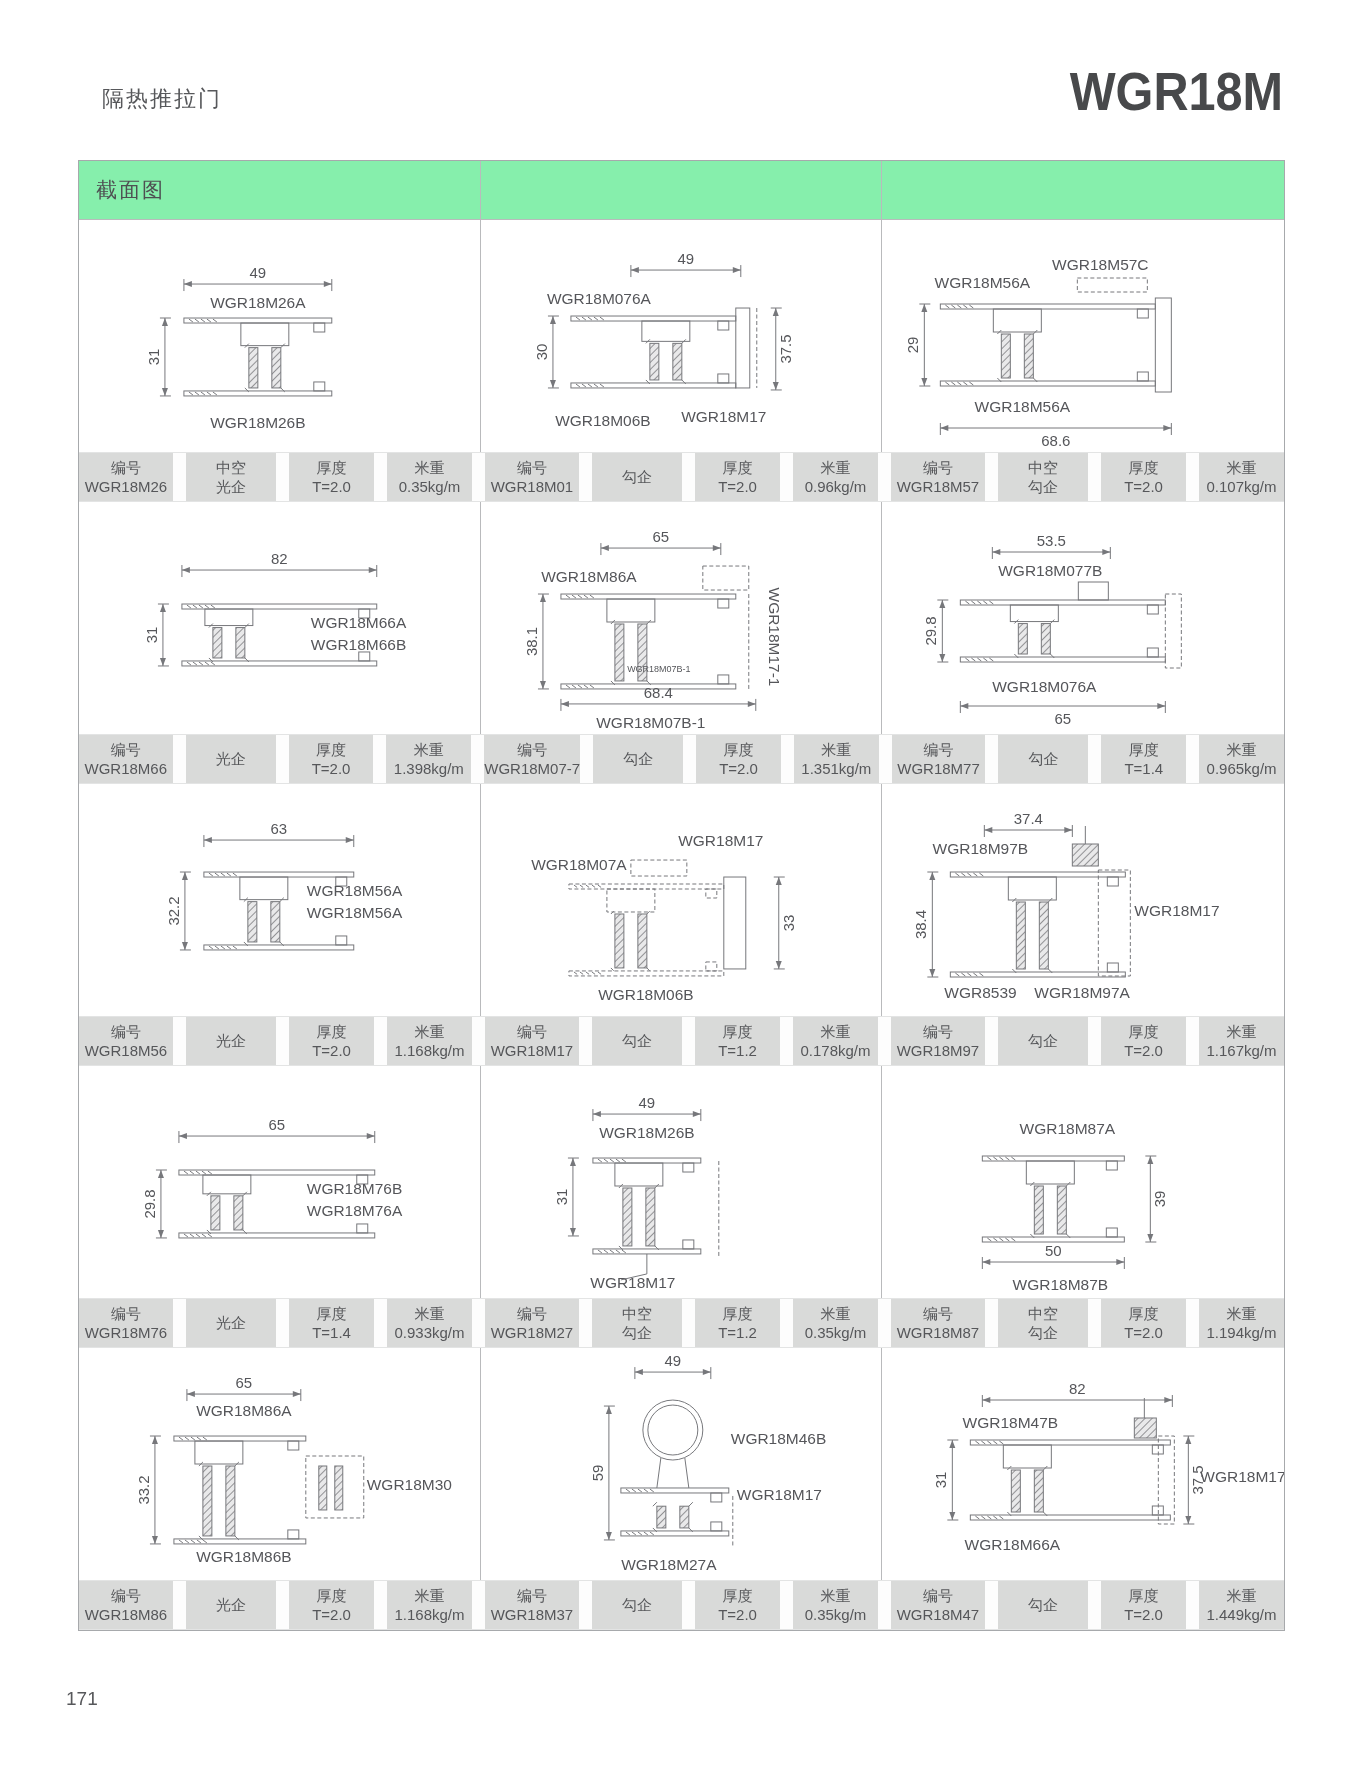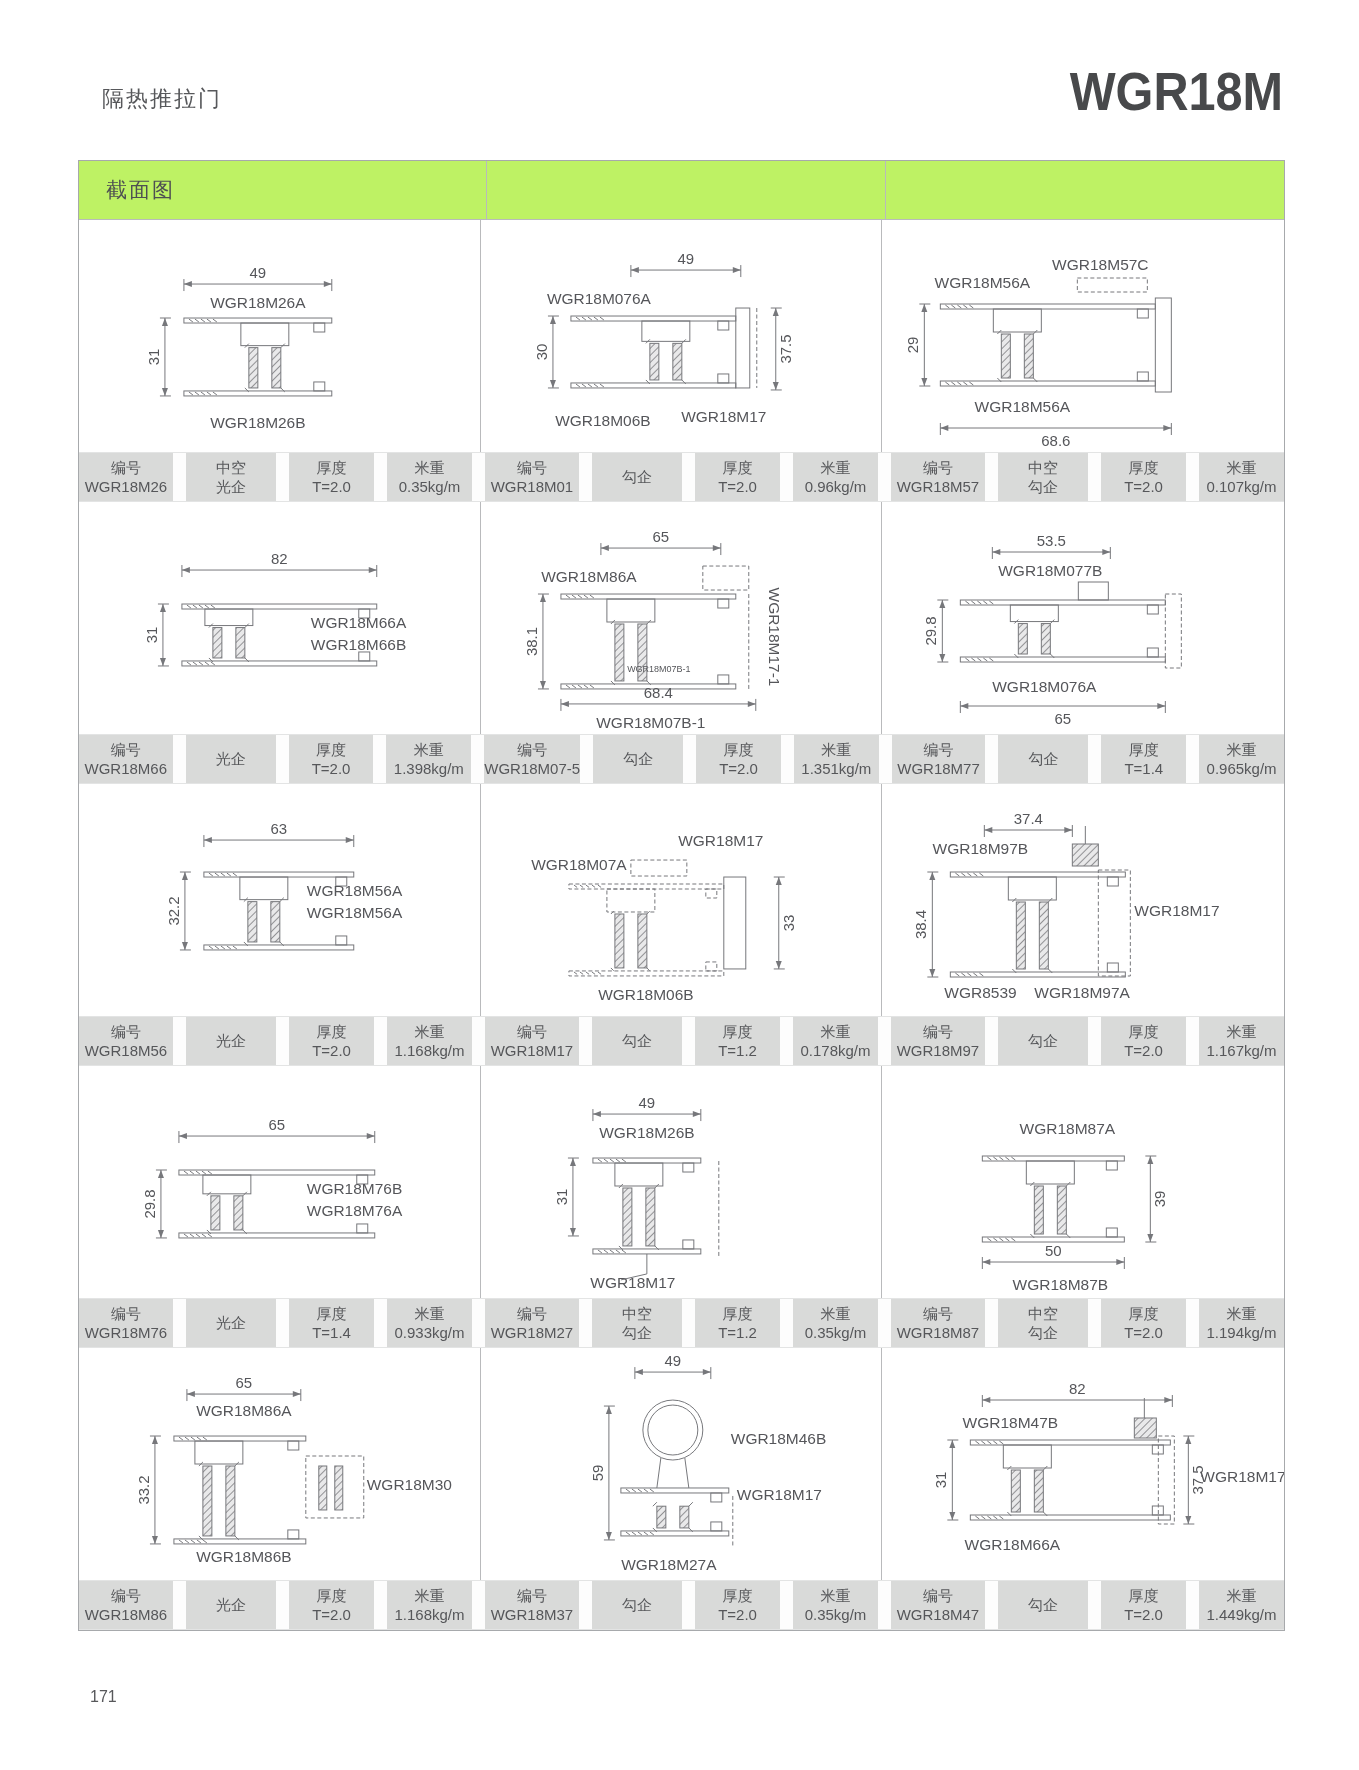--- a/index.html
+++ b/index.html
@@ -1,32 +1,32 @@
 <!DOCTYPE html>
 <html><head>
 <meta charset="utf-8">
 <style>
   html,body{margin:0;padding:0;background:#ffffff;}
   body{width:1359px;height:1770px;position:relative;font-family:"Liberation Sans",sans-serif;color:#55565a;}
   .hdr{position:absolute;left:78px;right:76px;top:66px;height:70px;}
   .hdr .cat{position:absolute;left:0;top:18px;font-size:22px;letter-spacing:2px;color:#57585b;margin-left:24px;}
   .hdr .series{position:absolute;right:0;top:-6px;font-size:54px;font-weight:bold;color:#48494b;transform:scaleX(.9);transform-origin:100% 50%;letter-spacing:0px;}
   .tbl{position:absolute;left:78px;top:160px;width:1205px;border:1px solid #a7a9ac;background:#fff;}
-  .band{height:58px;background:#bef264;border-bottom:1px solid #b9babc;display:grid;grid-template-columns:1fr 1fr 1fr;padding-left:10px;}
+  .band{height:58px;background:#86efac;border-bottom:1px solid #b9babc;display:grid;grid-template-columns:1fr 1fr 1fr;}
   .band>div{display:flex;align-items:center;}
   .band>div:not(:last-child){border-right:1px solid #b9babc;}
   .band .lbl{font-size:21px;color:#4e4f52;padding-left:17px;letter-spacing:2px;}
   .drow{display:grid;grid-template-columns:1fr 1fr 1fr;height:232px;background:#fff;}
   .dcell{position:relative;overflow:hidden;}
   .dcell:not(:last-child){border-right:1px solid #b9babc;}
   .dcell svg{display:block;width:100%;height:232px;}
   .srow{display:grid;grid-template-columns:repeat(3,26.5fr 25.5fr 24fr 24fr);gap:13px;background:#fdfdfd;height:48px;border-top:1px solid #e3e4e4;border-bottom:1px solid #e3e4e4;}
   .scell{background:#d9dad9;display:flex;flex-direction:column;align-items:center;justify-content:center;line-height:1.3;}
   .scell span{font-size:15px;color:#56575a;white-space:nowrap;}
-  .ftr{position:absolute;left:90px;top:1688px;font-size:16px;color:#57585b;}
+  .ftr{position:absolute;left:66px;top:1688px;font-size:19px;color:#57585b;}
   .defs{position:absolute;width:0;height:0;overflow:hidden;}
 </style>
 </head>
 <body>
 
 <svg class="defs" xmlns="http://www.w3.org/2000/svg">
   <defs>
     <pattern id="hatchP" width="5" height="5" patternUnits="userSpaceOnUse" patternTransform="rotate(45)">
       <rect width="5" height="5" fill="#e9e9ea"></rect>
       <line x1="0" y1="0" x2="0" y2="5" stroke="#6c6d70" stroke-width="1.4"></line>
@@ -388,21 +388,21 @@
         <div class="scell">
           <span>厚度</span>
           <span>T=2.0</span>
         </div>
         <div class="scell">
           <span>米重</span>
           <span>1.398kg/m</span>
         </div>
         <div class="scell">
           <span>编号</span>
-          <span>WGR18M07-5</span>
+          <span>WGR18M07-7</span>
         </div>
         <div class="scell">
           <span>勾企</span>
         </div>
         <div class="scell">
           <span>厚度</span>
           <span>T=2.0</span>
         </div>
         <div class="scell">
           <span>米重</span>

